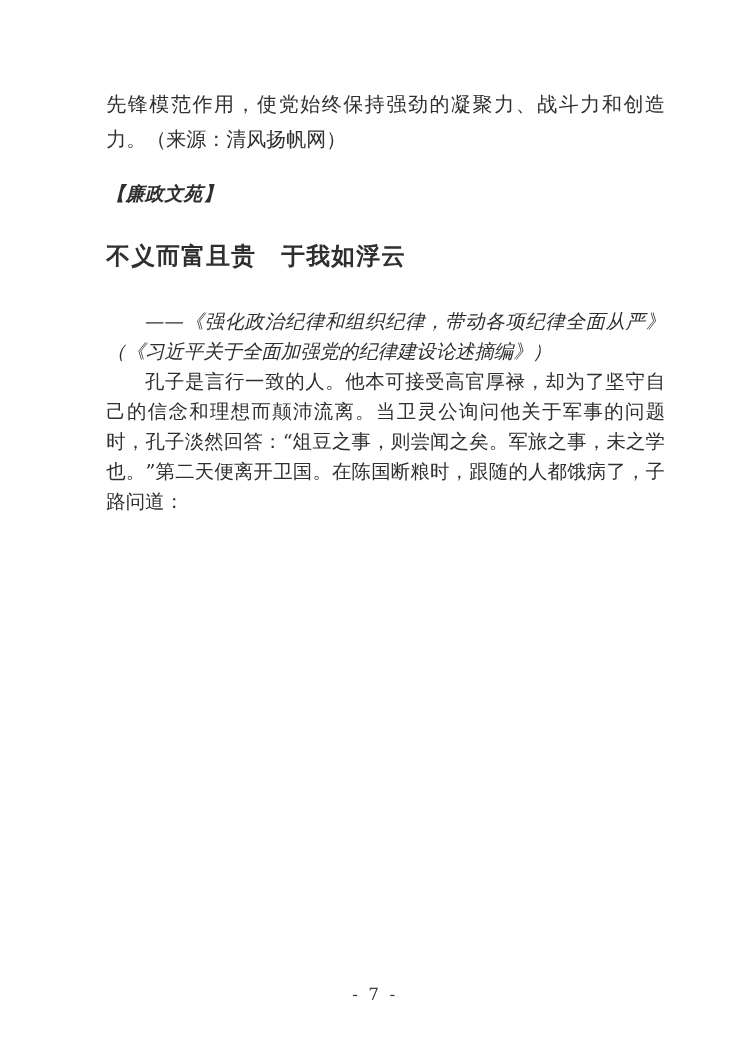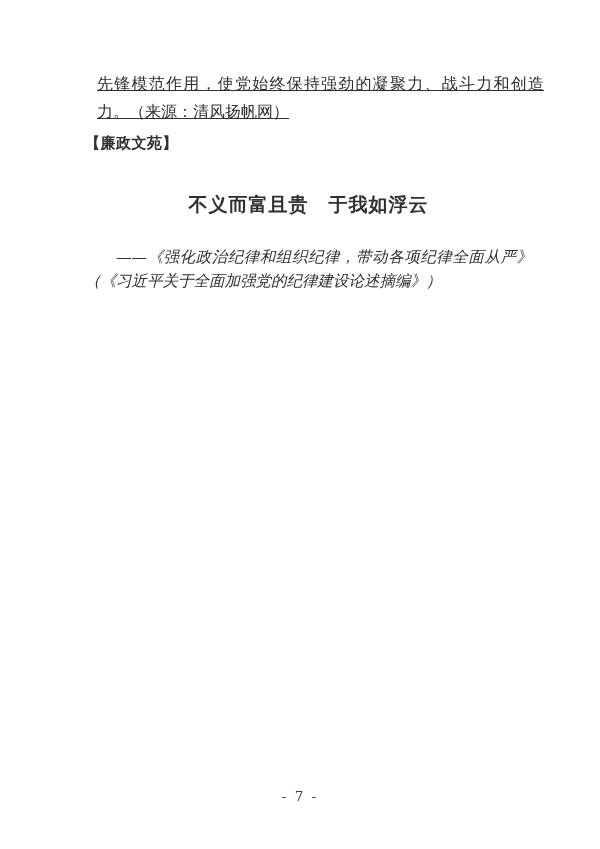--- a/index.html
+++ b/index.html
@@ -11,45 +11,44 @@
     position: relative;
     width: 600px;
     height: 849px;
     background: #ffffff;
     color: #2f2f2f;
     font-family: "DejaVu Serif", "Liberation Serif", serif;
     overflow: hidden;
   }
   .cont-para {
     position: absolute;
-    left: 97px;
+    left: 85px;
     top: 70px;
     width: 447px;
     margin: 0;
     font-size: 16px;
     line-height: 28px;
     text-align: justify;
-    text-decoration: underline;
   }
   .section-header {
     position: absolute;
     left: 85px;
-    top: 134px;
+    top: 146px;
     margin: 0;
     font-size: 15px;
     font-weight: bold;
     letter-spacing: 0.5px;
+    font-style: italic;
   }
   .article-title {
     position: absolute;
     left: 85px;
     top: 192px;
     width: 447px;
     margin: 0;
-    text-align: center;
     font-size: 19px;
     font-weight: bold;
     letter-spacing: 1px;
   }
   .article-body {
     position: absolute;
     left: 85px;
     top: 245px;
     width: 447px;
     font-size: 15.5px;
@@ -80,17 +79,18 @@
 <div class="page">
 
   <p class="cont-para">先锋模范作用，使党始终保持强劲的凝聚力、战斗力和创造力。（来源：清风扬帆网）</p>
 
   <h3 class="section-header">【廉政文苑】</h3>
 
   <h1 class="article-title">不义而富且贵　于我如浮云</h1>
 
   <div class="article-body">
     <p class="citation">——《强化政治纪律和组织纪律，带动各项纪律全面从严》（《习近平关于全面加强党的纪律建设论述摘编》）</p>
+    <p>孔子是言行一致的人。他本可接受高官厚禄，却为了坚守自己的信念和理想而颠沛流离。当卫灵公询问他关于军事的问题时，孔子淡然回答：“俎豆之事，则尝闻之矣。军旅之事，未之学也。”第二天便离开卫国。在陈国断粮时，跟随的人都饿病了，子路问道：</p>
   </div>
 
   <div class="page-footer">- 7 -</div>
 
 </div>
 
 </body></html>

